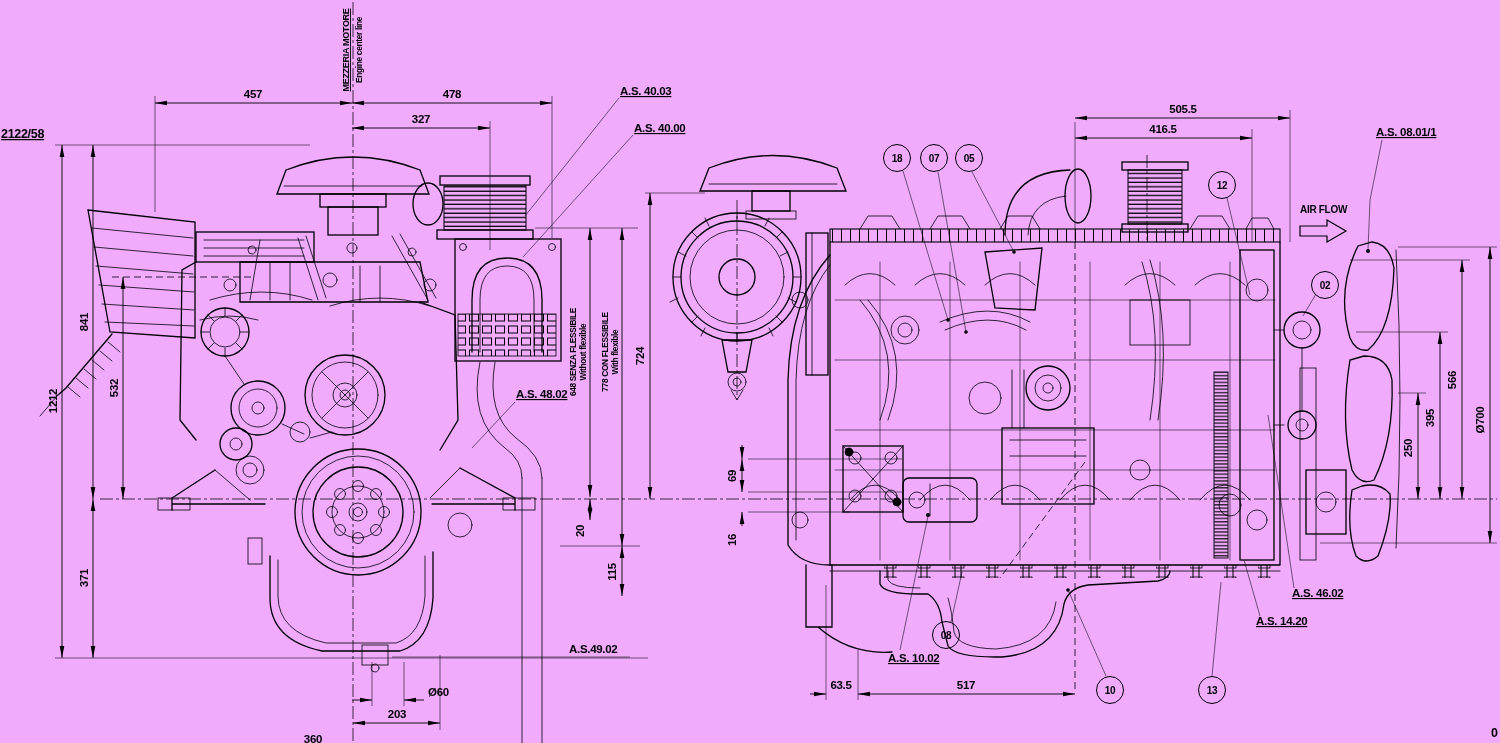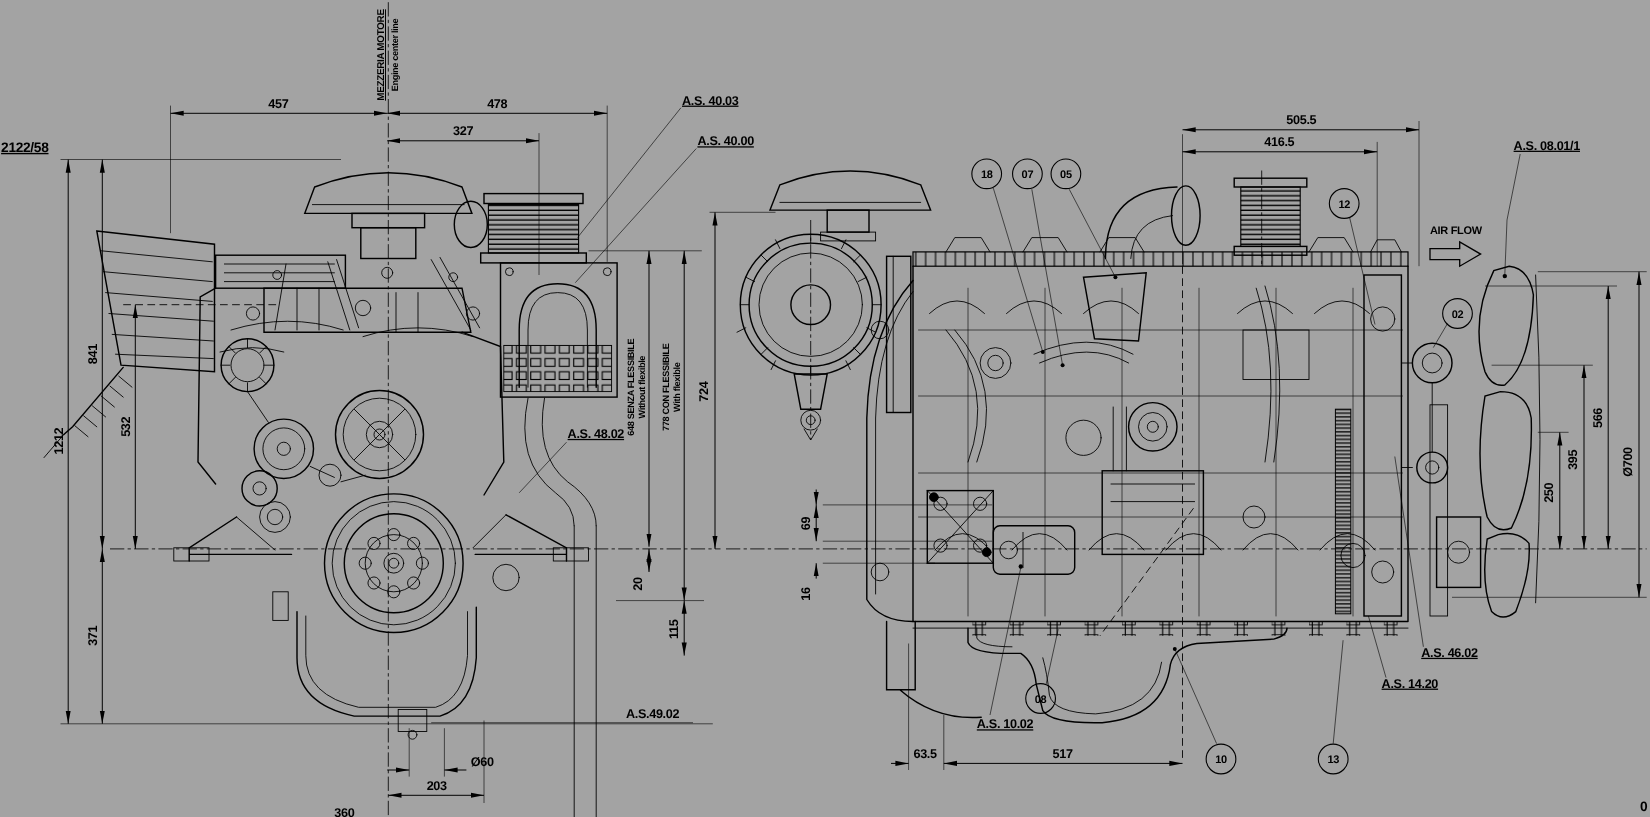--- a/index.html
+++ b/index.html
@@ -1,16 +1,16 @@
 <!DOCTYPE html>
 <html><head>
 <meta charset="utf-8">
 <style>
   html,body{margin:0;padding:0;background:#fff;}
-  #stage{position:relative;width:1500px;height:743px;overflow:hidden;background:#a3a3a3;}
+  #stage{position:relative;width:1500px;height:743px;overflow:hidden;background:#f0abfc;}
   svg{display:block;}
   .s1{stroke:#000;stroke-width:1.3;fill:none;stroke-linecap:round;}
   .s2{stroke:#000;stroke-width:0.8;fill:none;stroke-linecap:round;}
   .s3{stroke:#000;stroke-width:0.55;fill:none;}
   .dim{stroke:#000;stroke-width:0.9;fill:none;}
   .cl{stroke:#000;stroke-width:0.75;fill:none;stroke-dasharray:13 3 3 3;}
   .dsh{stroke:#000;stroke-width:0.8;fill:none;stroke-dasharray:7 4;}
   text{fill:#000;font-family:"Liberation Sans","DejaVu Sans",sans-serif;font-weight:bold;letter-spacing:-0.3px;}
   .t11{font-size:11.5px;}
   .t10{font-size:10px;}

